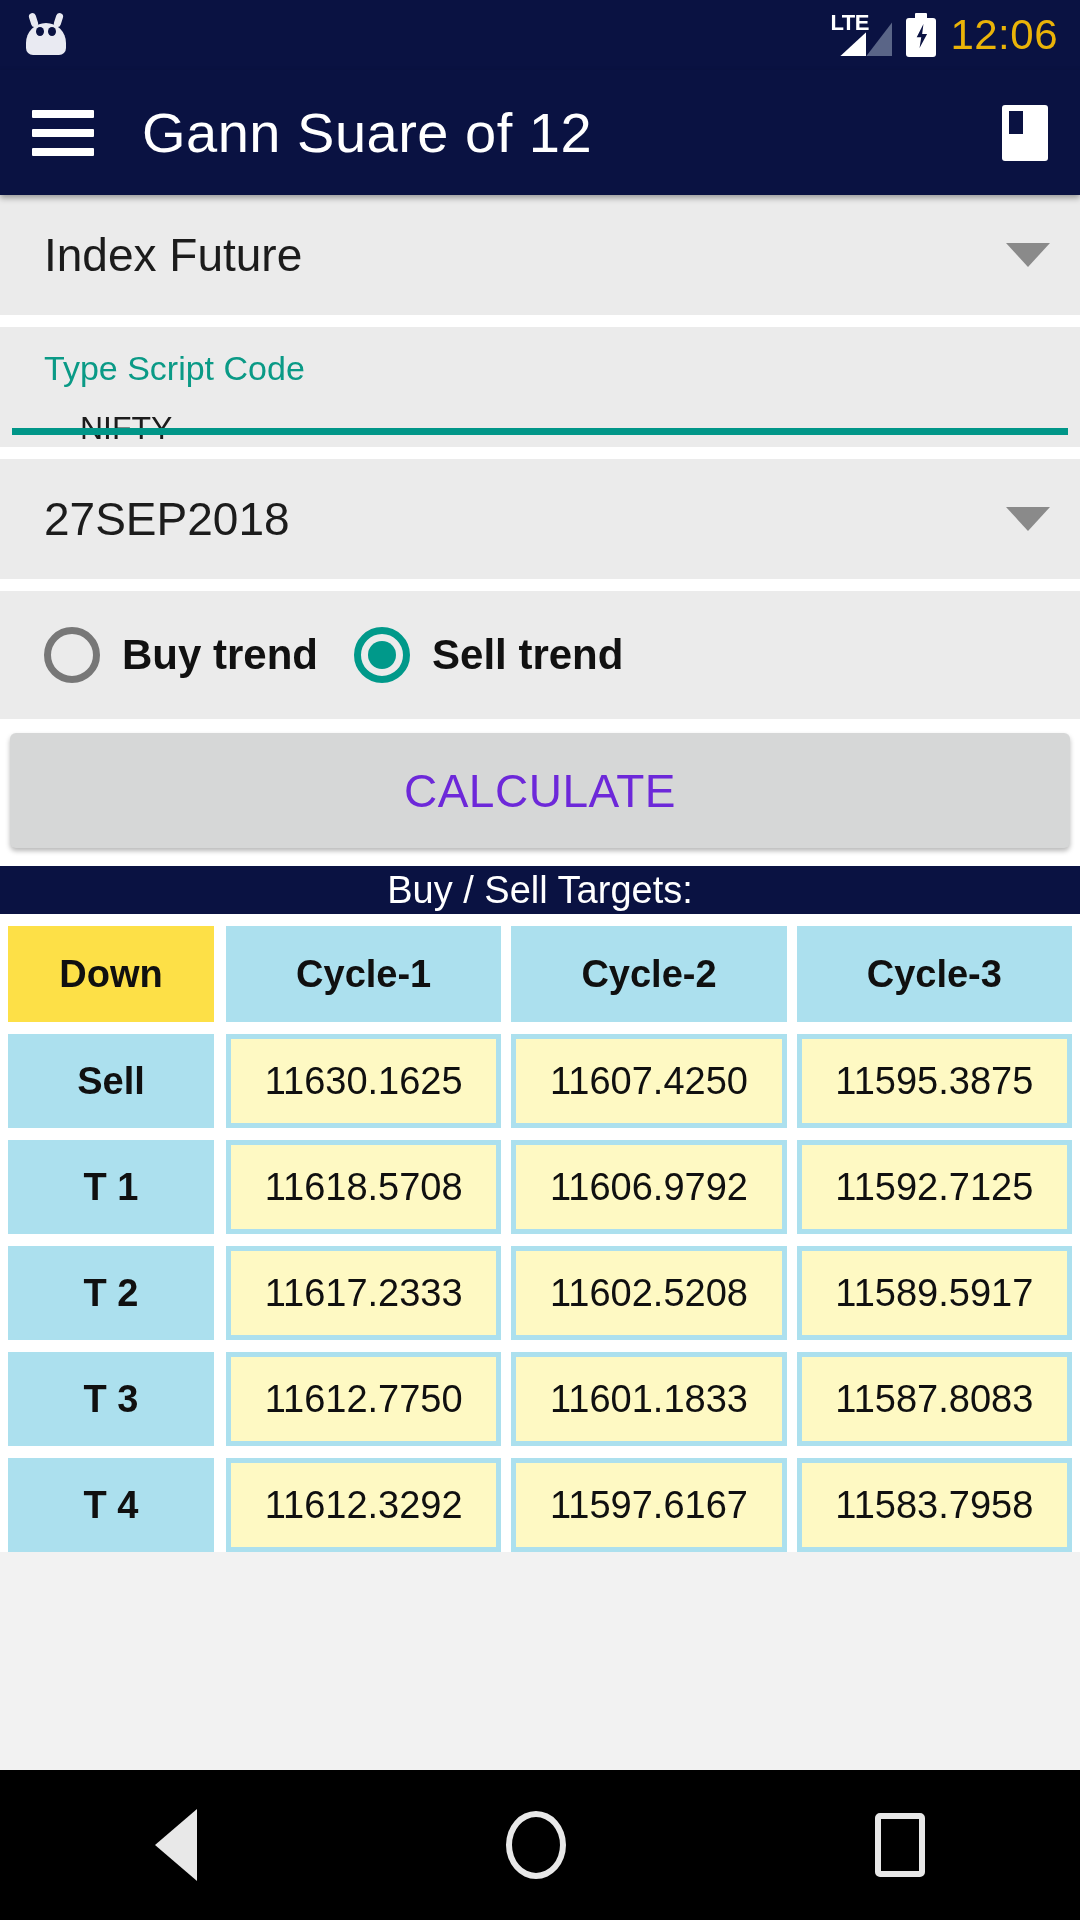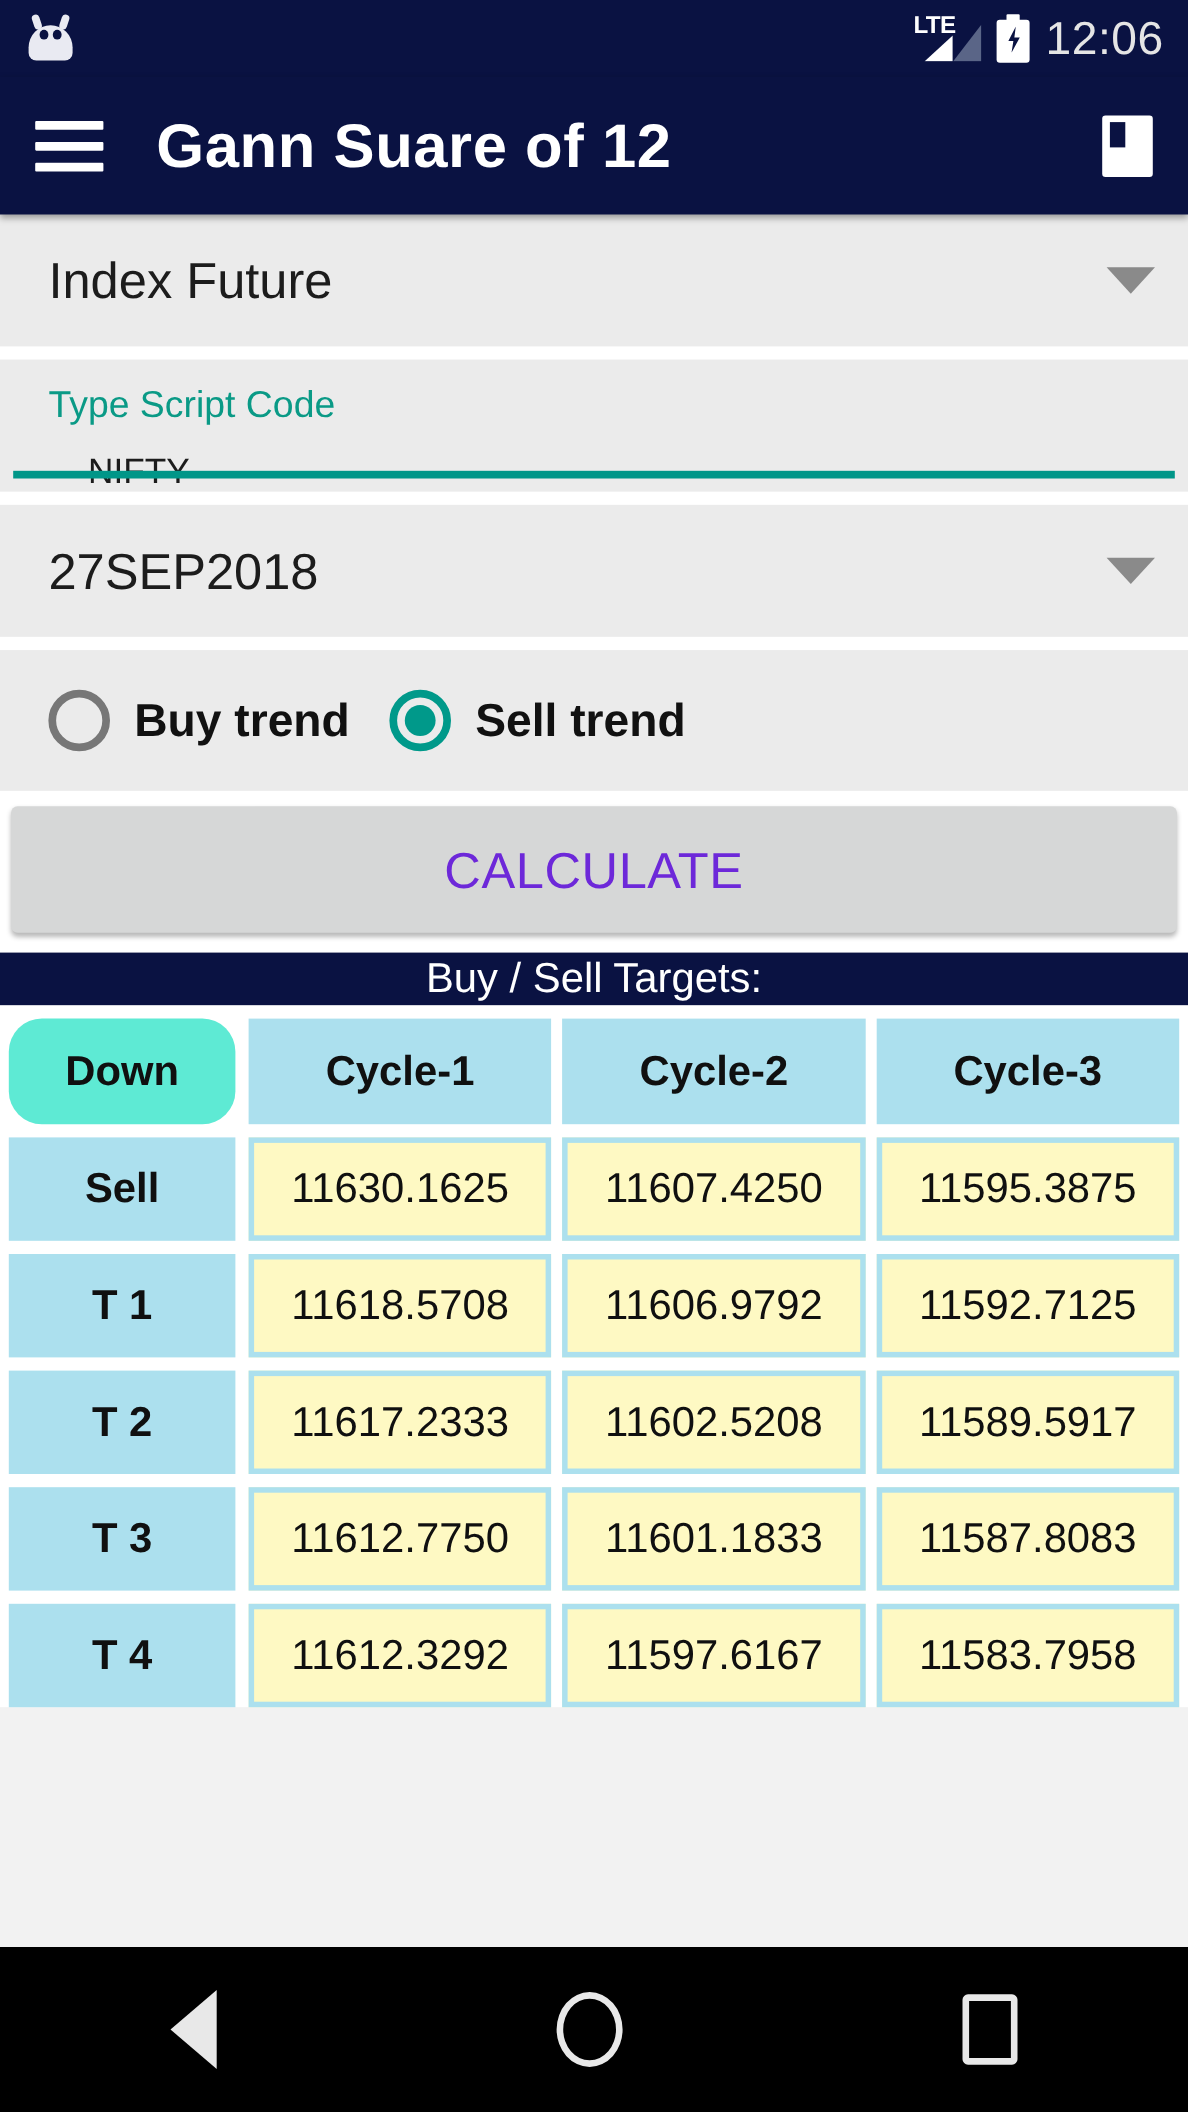--- a/index.html
+++ b/index.html
@@ -34,32 +34,32 @@
   .lte-txt { position:absolute; top:-2px; left:0; font-size:22px; font-weight:bold; color:#ffffff; letter-spacing:-0.5px; }
   .sig-full { position:absolute; right:0; bottom:2px; width:26px; height:34px;
         background:#5a6587; clip-path:polygon(100% 0,100% 100%,0 100%); }
   .sig-fill { position:absolute; right:26px; bottom:2px; width:26px; height:24px;
         background:#ffffff; clip-path:polygon(100% 0,100% 100%,0 100%); }
   .battery { position:relative; width:30px; height:44px; }
   .batt-tip { position:absolute; top:0; left:9px; width:12px; height:6px; background:#ffffff; border-radius:1px; }
   .batt-body { position:absolute; top:5px; left:0; width:30px; height:39px; background:#ffffff; border-radius:3px; }
   .bolt { position:absolute; top:11px; left:9px; width:13px; height:24px; background:#0a1242;
         clip-path:polygon(62% 0, 10% 55%, 45% 55%, 32% 100%, 90% 42%, 52% 42%); }
-  .clock { font-size:42px; color:#e5e5e5; font-weight:normal; letter-spacing:0.5px; }
+  .clock { font-size:42px; color:#eab308; font-weight:normal; letter-spacing:0.5px; }
 
   
   .toolbar {
     height:125px; background:#0a1242;
     display:flex; align-items:center; padding:0 32px;
     box-shadow:0 3px 6px rgba(0,0,0,0.35);
     position:relative; z-index:5;
   }
   .hamburger { width:62px; height:46px; display:flex; flex-direction:column; justify-content:space-between; cursor:pointer; }
   .hamburger span { display:block; height:8px; background:#ffffff; border-radius:1px; }
-  .tb-title { margin-left:48px; font-size:56px; color:#ffffff; font-weight:bold; letter-spacing:0.5px; }
+  .tb-title { margin-left:48px; font-size:56px; color:#ffffff; font-weight:normal; letter-spacing:0.5px; }
   .tb-action { margin-left:auto; position:relative; width:46px; height:56px; cursor:pointer; }
   .doc-page { position:absolute; inset:0; background:#ffffff; border-radius:3px; }
   .doc-mark { position:absolute; top:6px; left:7px; width:14px; height:23px; background:#0a1242; }
 
   
   .block { background:#ebebeb; width:1080px; }
   .gap { height:12px; background:#ffffff; }
 
   .spinner {
     height:120px; display:flex; align-items:center; justify-content:space-between;
@@ -99,21 +99,21 @@
   .table-area { background:#ffffff; padding-top:12px; }
   .trow { display:flex; align-items:stretch; margin-bottom:12px; padding:0 8px; }
   .thead .cell { height:96px; }
   .cell {
     height:94px; display:flex; align-items:center; justify-content:center;
     font-size:38px; color:#101010;
   }
   .c-label { width:206px; flex:0 0 206px; margin-right:12px; }
   .c-data { flex:1 1 0; margin-right:10px; }
   .c-data:last-child { margin-right:0; }
-  .bg-red { background:#5eead4; font-weight:bold;border-radius:30px; }
+  .bg-red { background:#fde047; font-weight:bold; }
   .bg-blue { background:#ace0ee; font-weight:bold; }
   .bg-white { background:#fef9c3; border:5px solid #ace0ee; }
 
   
   .navbar {
     position:absolute; bottom:0; left:0; width:1080px; height:150px; background:#000000;
     display:flex; align-items:center; justify-content:space-around;
   }
   .nav-back { width:0; height:0; border-top:36px solid transparent; border-bottom:36px solid transparent;
     border-right:42px solid #e8e8e8; cursor:pointer; }

